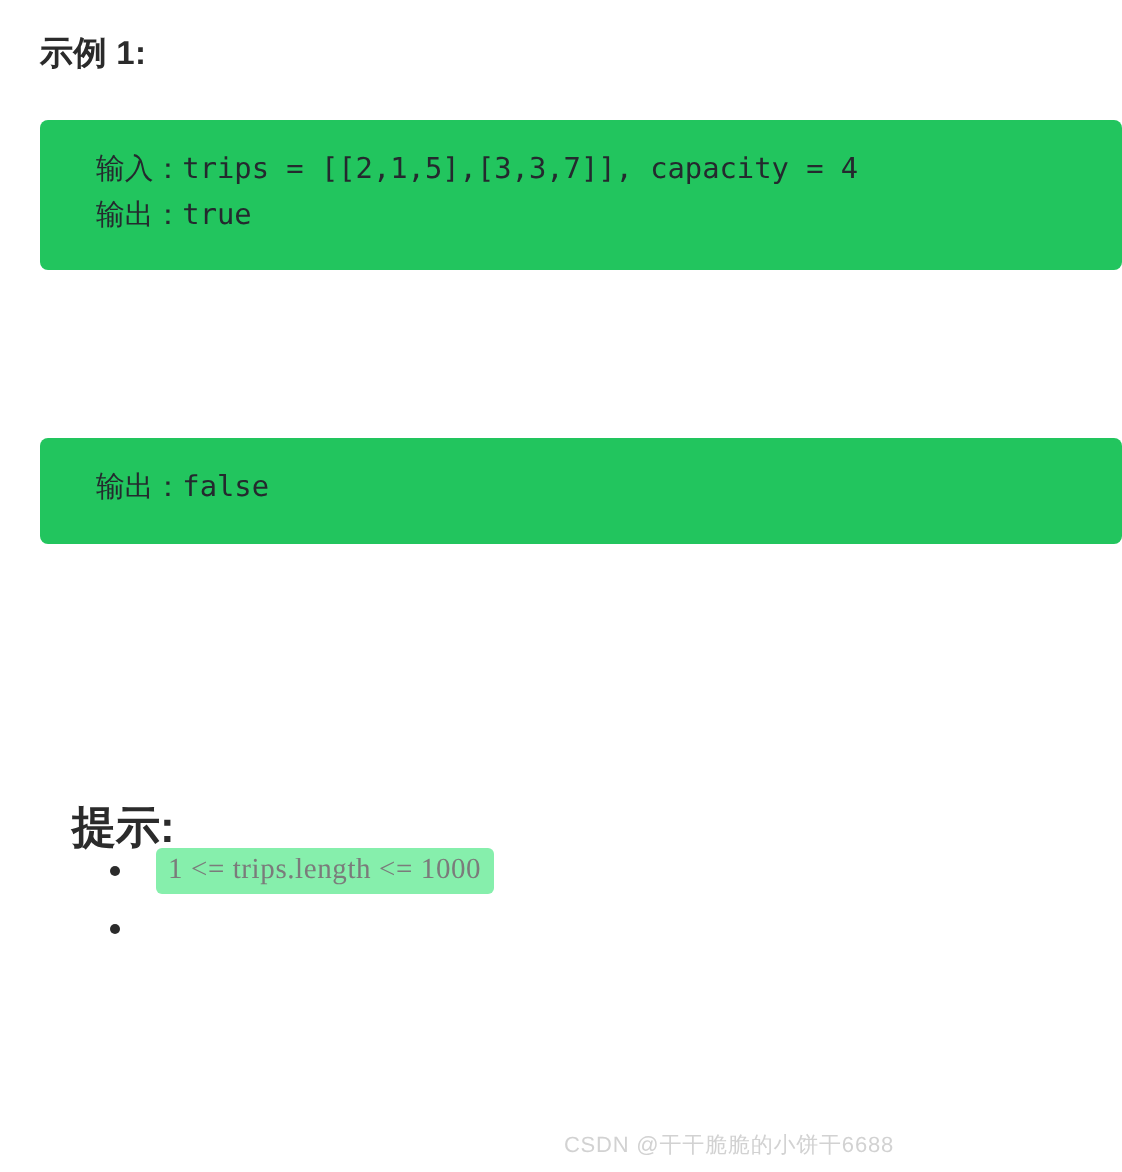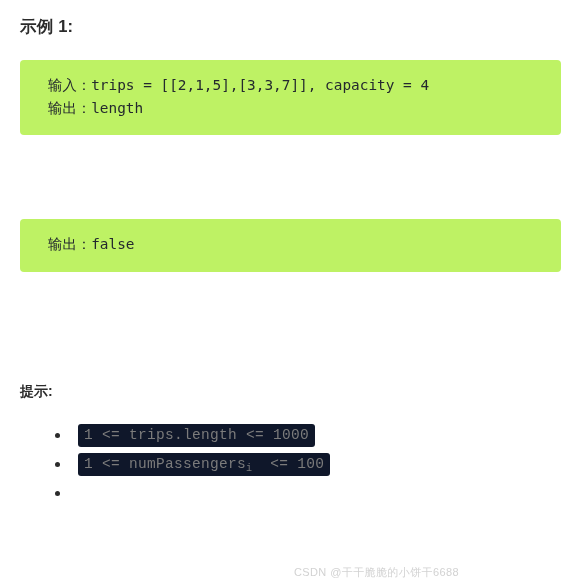--- a/index.html
+++ b/index.html
@@ -28,42 +28,42 @@
     font-family: "Liberation Sans", sans-serif;
     font-weight: bold;
     font-size: 16.5px;
     color: #2b2b2b;
     letter-spacing: 0.2px;
     margin: 0;
     padding: 0 0 0 20px;
   }
 
   .code-block {
-    background: #bef264;
+    background: #22c55e;
     border-radius: 4px;
     margin: 0;
     padding: 14px 0 16px 28px;
     box-sizing: border-box;
   }
 
   .code-line {
     font-family: "DejaVu Sans Mono", "Liberation Mono", monospace;
     font-size: 14.4px;
     line-height: 22.5px;
     color: #24292e;
     white-space: pre;
     margin: 0;
   }
 
   .hints-heading {
     font-family: "Liberation Sans", sans-serif;
     font-weight: bold;
-    font-size: 14px;
+    font-size: 22px;
     color: #2b2b2b;
-    margin: 0;
+    margin: 16px;
     padding: 0 0 0 20px;
   }
 
   ul.hints-list {
     list-style: none;
     margin: 0;
     padding: 0;
   }
 
   ul.hints-list li {
@@ -78,45 +78,45 @@
     left: 55px;
     top: 9px;
     width: 5px;
     height: 5px;
     border-radius: 50%;
     background: #2b2b2b;
   }
 
   .inline-code {
     display: inline-block;
-    background: #0f172a;
+    background: #86efac;
     border-radius: 3px;
     padding: 2px 6px 3px 6px;
-    font-family: Liberation Mono, monospace;
+    font-family: Liberation Serif, serif;
     font-size: 14.5px;
     line-height: 18px;
     color: #7b7b7b;
     white-space: pre;
     letter-spacing: 0.3px;
   }
 
   .inline-code sub {
     font-size: 10px;
     vertical-align: -0.28em;
     line-height: 0;
   }
   .inline-code sup {
     font-size: 10px;
     vertical-align: 0.5em;
     line-height: 0;
   }
 
   .watermark {
     position: absolute;
-    right: 4px;
+    right: 16px;
     bottom: 6px;
     font-family: "Liberation Sans", sans-serif;
     font-size: 11px;
     color: #d2d2d2;
     letter-spacing: 0.4px;
     white-space: nowrap;
   }
 
   
   #heading-ex1   { position: absolute; top: 16px;  left: 0; }
@@ -128,31 +128,30 @@
 </style>
 </head>
 <body>
 
 <div class="page">
 
   <h3 class="section-heading" id="heading-ex1">示例 1:</h3>
 
   <div class="code-block" id="block-ex1">
     <div class="code-line">输入：trips = [[2,1,5],[3,3,7]], capacity = 4</div>
-    <div class="code-line">输出：length</div>
+    <div class="code-line">输出：true</div>
   </div>
 
 
   <div class="code-block" id="block-ex2">
     <div class="code-line">输出：false</div>
   </div>
 
   <h3 class="hints-heading" id="heading-hints">提示:</h3>
 
   <ul class="hints-list" id="hints-list">
       <li><span class="bullet"></span><code class="inline-code">1 &lt;= trips.length &lt;= 1000</code></li>
-      <li><span class="bullet"></span><code class="inline-code">1 &lt;= numPassengers<sub>i</sub>  &lt;= 100</code></li>
       <li><span class="bullet"></span></li>
     </ul>
 
   <div class="watermark">CSDN @干干脆脆的小饼干6688</div>
 
 </div>
 
 </body></html>

